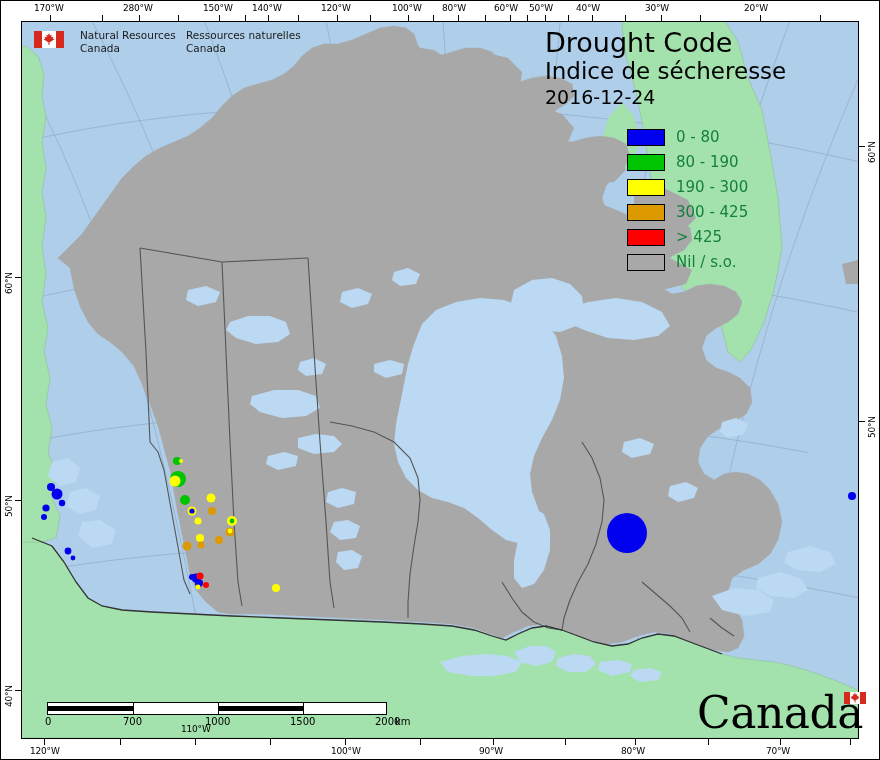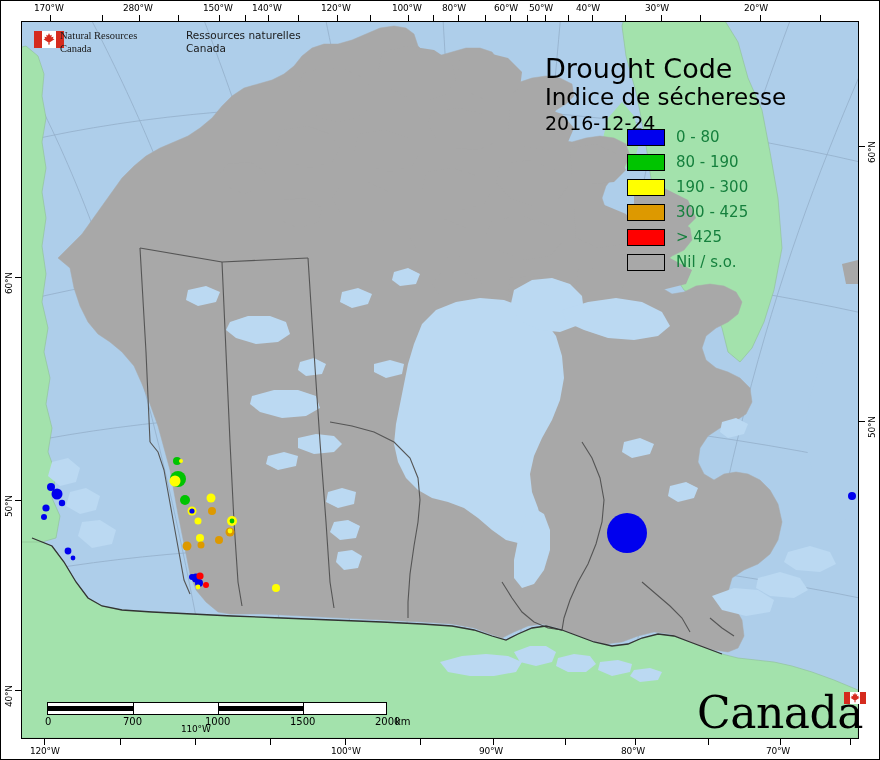--- a/index.html
+++ b/index.html
@@ -54,25 +54,25 @@
   }
   #sig .flag .bar{position:absolute;top:0;width:8px;height:17px;background:#d52b1e;}
   #sig .flag .bar.l{left:0;}
   #sig .flag .bar.r{right:0;}
   #sig .flag .leaf{position:absolute;left:9px;top:1px;width:12px;height:15px;}
   #sig .txt{
     position:absolute;top:-2px;
     font-size:10.5px;line-height:13px;color:#1a1a1a;white-space:pre;
     font-family:"DejaVu Sans", sans-serif;
   }
-  #sig .txt.en{left:26px;font-family:Liberation Serif, serif;}
+  #sig .txt.en{left:46px;}
   #sig .txt.fr{left:152px;}
 
   
-  #titleblock{left:545px;top:28px;margin-top:26px;}
+  #titleblock{left:545px;top:28px;}
   #titleblock .t1{
     font-size:27px;line-height:30px;color:#000;white-space:nowrap;
     font-family:"DejaVu Sans", sans-serif;font-weight:400;
   }
   #titleblock .t2{
     font-size:23px;line-height:27px;color:#000;white-space:nowrap;
     font-family:"DejaVu Sans", sans-serif;font-weight:400;
   }
   #titleblock .t3{
     font-size:19px;line-height:25px;color:#000;white-space:nowrap;

